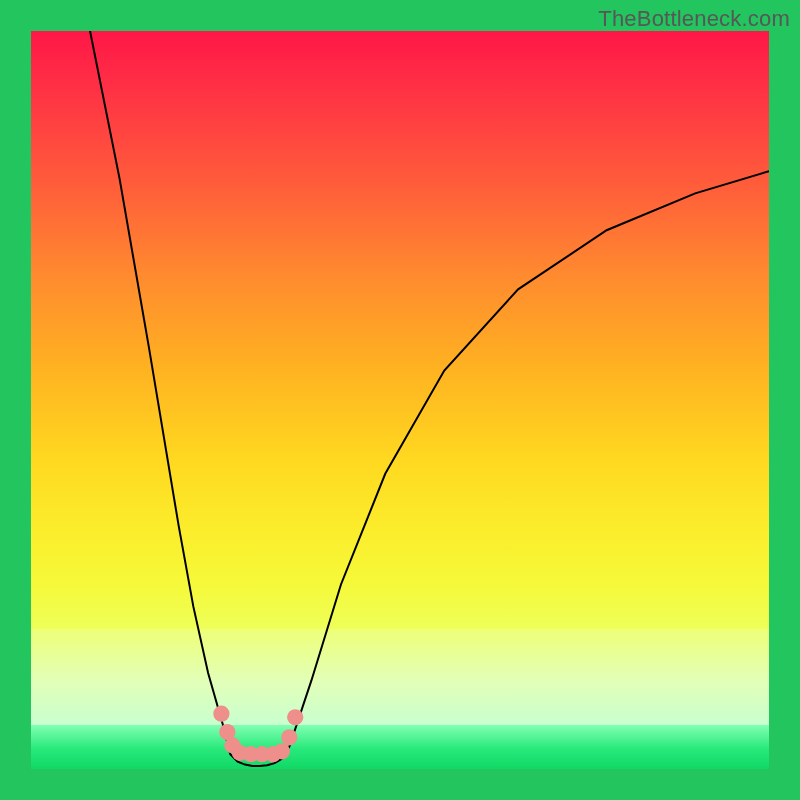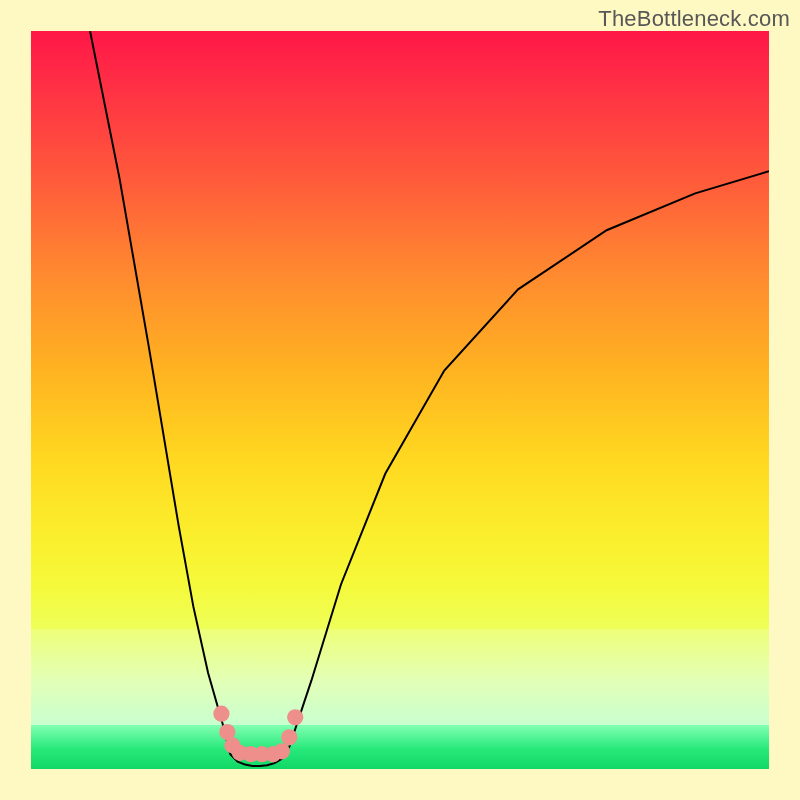--- a/index.html
+++ b/index.html
@@ -10,21 +10,21 @@
     background: #000;
     overflow: hidden;
     font-family: Arial, sans-serif;
   }
   .frame {
     position: absolute;
     top: 0;
     left: 0;
     width: 800px;
     height: 800px;
-    background: #fef9c3;
+    background: #22c55e;
   }
   .plot {
     position: absolute;
     top: 31px;
     left: 31px;
     width: 738px;
     height: 738px;
     overflow: hidden;
   }
   .gradient {

